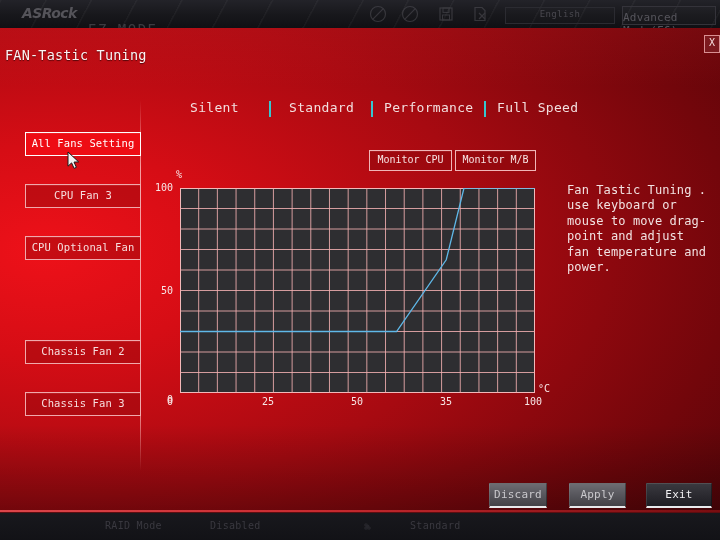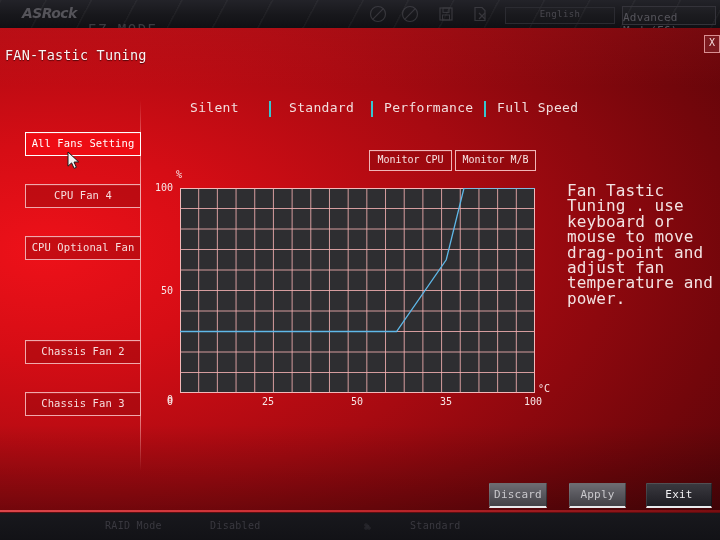--- a/index.html
+++ b/index.html
@@ -88,21 +88,21 @@
   .plotbg{position:absolute;inset:0;background:#2e2e31;
     border:1px solid #f3b8b9;box-sizing:border-box;}
   .gridsvg{position:absolute;left:0;top:0;}
   .curvesvg{position:absolute;left:0;top:0;}
 
   .axlbl{position:absolute;color:#f7e6e6;font-size:10px;}
   .ylab{position:absolute;color:#f7e6e6;font-size:10px;text-align:right;}
 
   
   .help{position:absolute;left:567px;top:155px;width:146px;
-    font-size:16px;line-height:15.4px;color:#f2e2e2;letter-spacing:.1px;}
+    font-size:12px;line-height:15.4px;color:#f2e2e2;letter-spacing:.1px;}
 
   
   .actbtn{position:absolute;top:455px;height:22px;
     border-top:1px solid rgba(255,255,255,.22);
     border-left:1px solid rgba(255,255,255,.10);
     border-right:1px solid rgba(0,0,0,.35);
     border-bottom:2px solid #e8eaec;}
   .actbtn span{position:absolute;left:0;top:4px;width:100%;text-align:center;
     font-size:11px;letter-spacing:.2px;}
   .actbtn.dim{background:linear-gradient(180deg,#6d6c72 0%,#56555b 52%,#434247 100%);}
@@ -183,21 +183,21 @@
     <div class="closebtn">
       <span>X</span>
     </div>
 
     <div class="side-sep"></div>
 
     <div class="fanbtn active" style="top:104px">
       <span>All Fans Setting</span>
     </div>
     <div class="fanbtn" style="top:156px">
-      <span>CPU Fan 4</span>
+      <span>CPU Fan 3</span>
     </div>
     <div class="fanbtn" style="top:208px">
       <span>CPU Optional Fan</span>
     </div>
     <div class="fanbtn" style="top:312px">
       <span>Chassis Fan 2</span>
     </div>
     <div class="fanbtn" style="top:364px">
       <span>Chassis Fan 3</span>
     </div>

